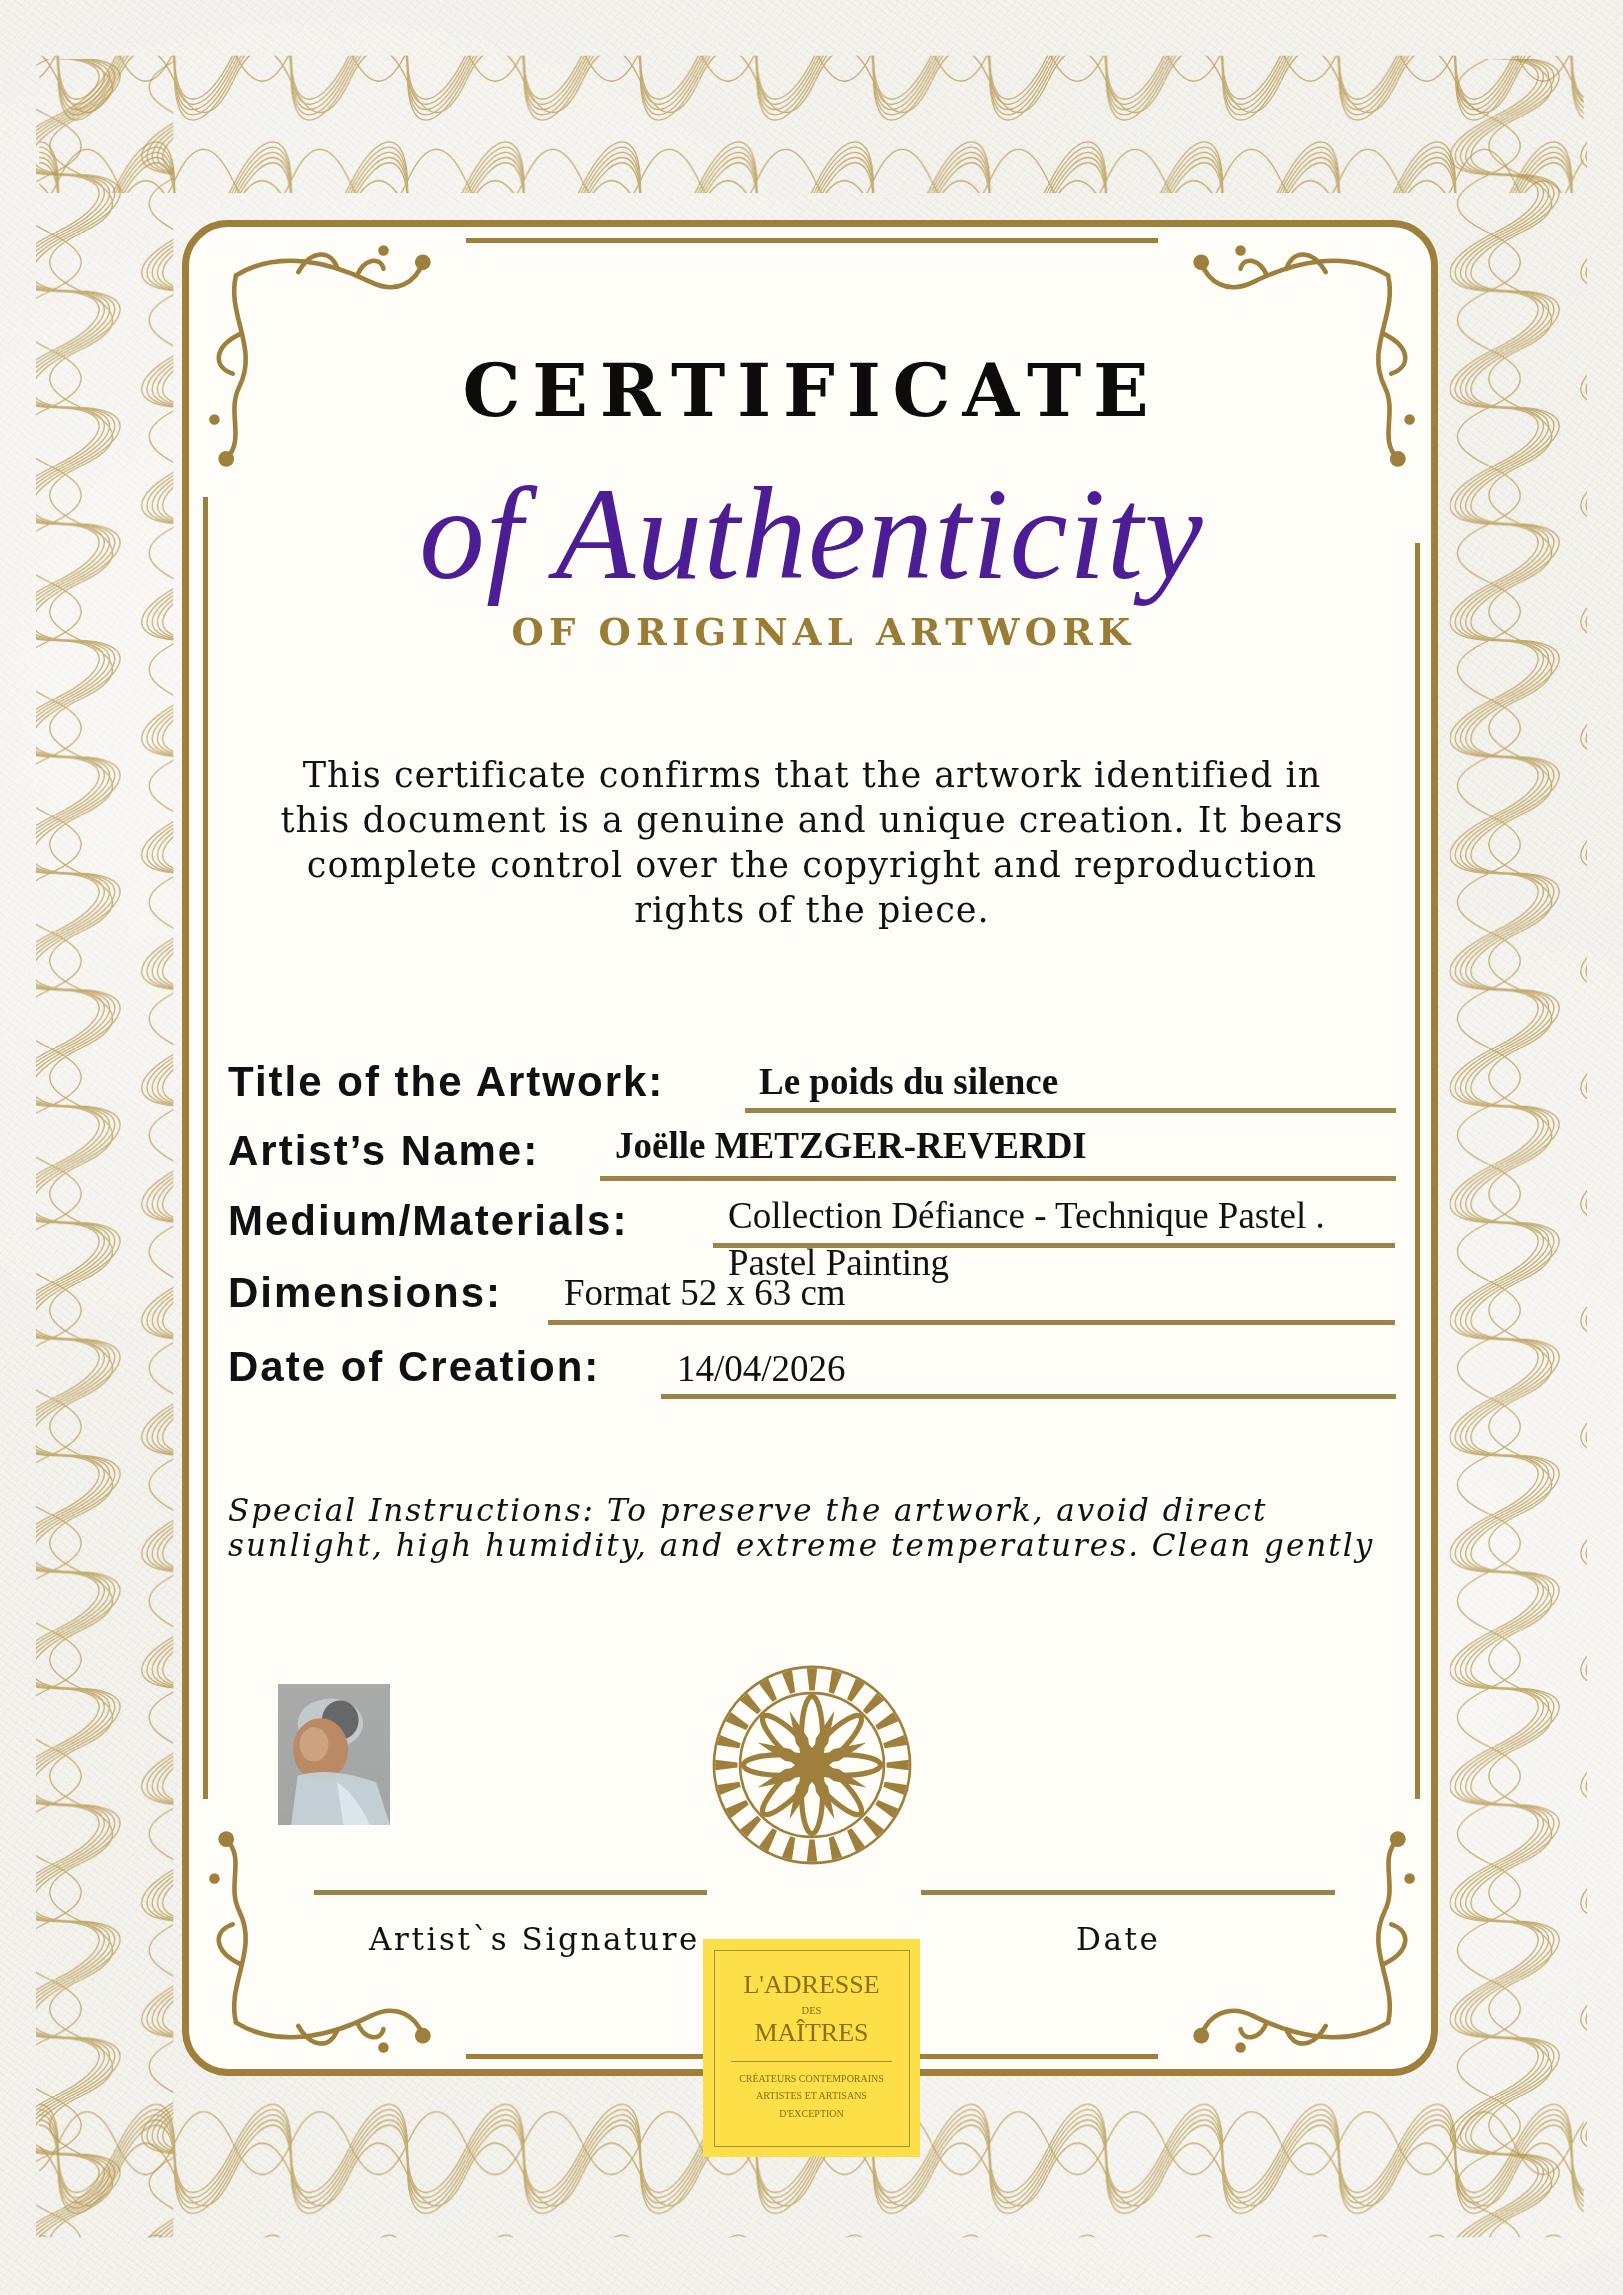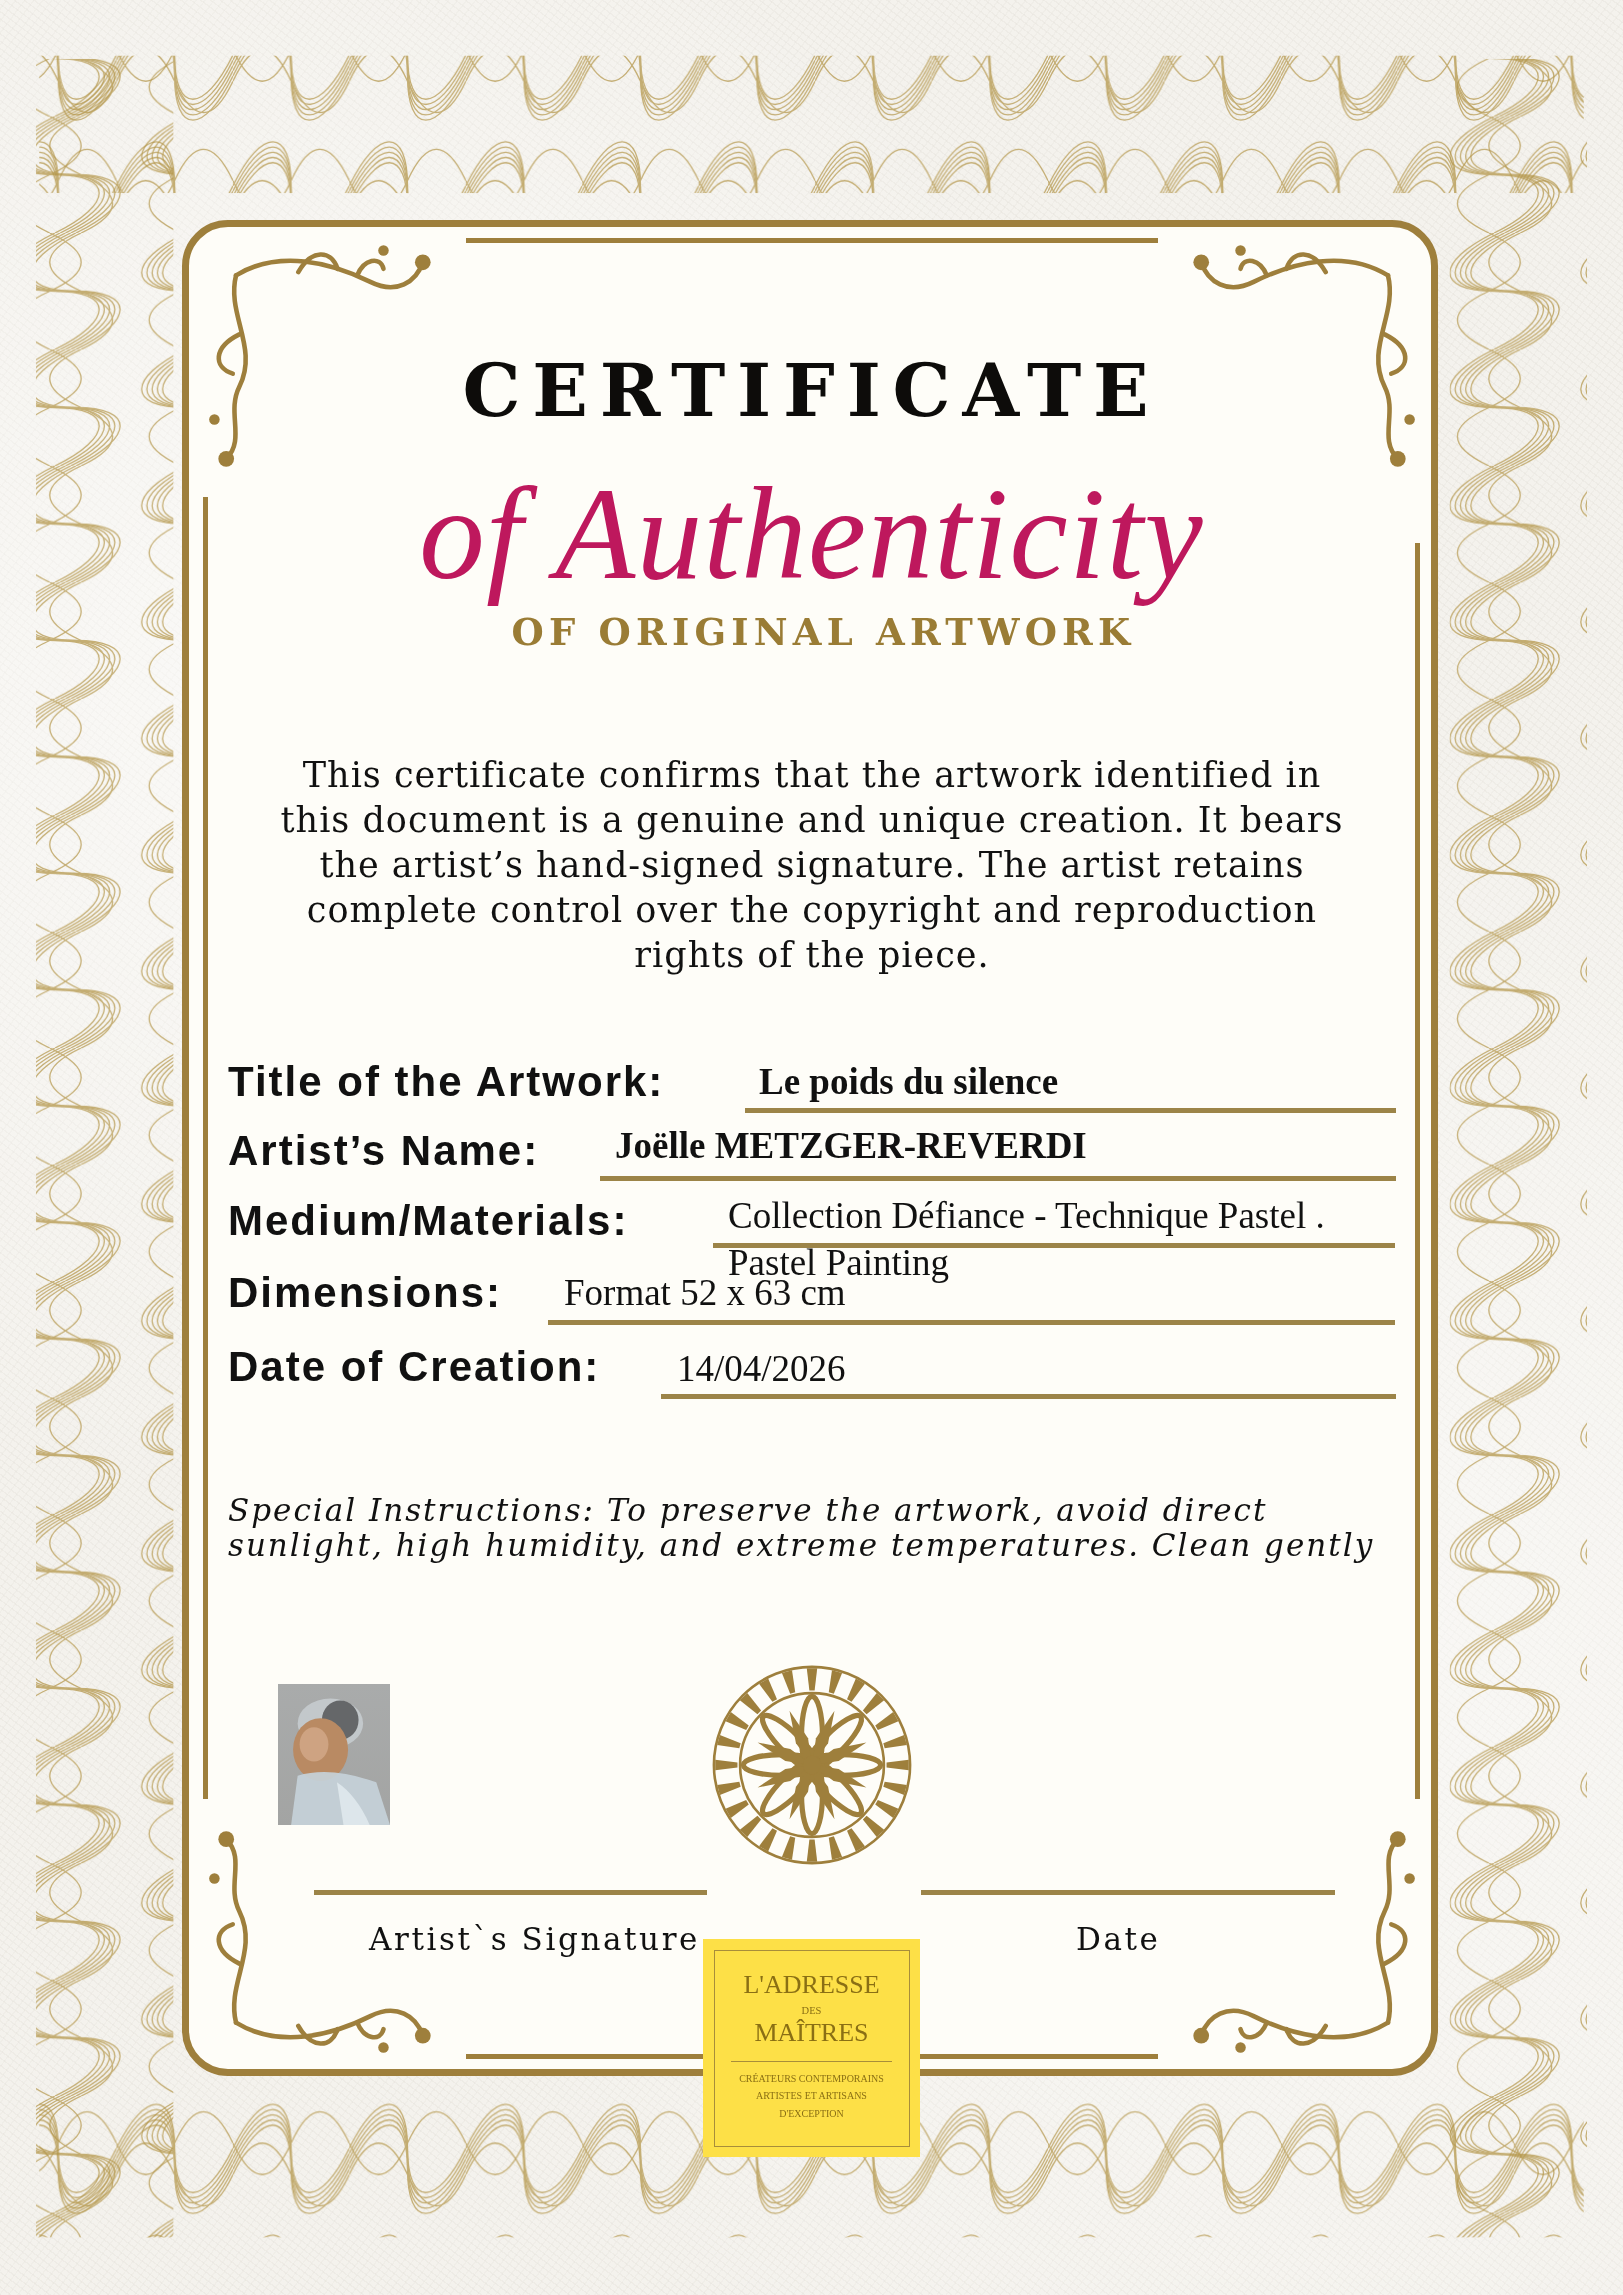--- a/index.html
+++ b/index.html
@@ -25,21 +25,21 @@
   .rule { position: absolute; background: #9e7f3c; }
   .corner { position: absolute; }
   .title-main {
     position: absolute; left: 0; width: 1623px; top: 347px; text-align: center;
     font-family: "DejaVu Serif", serif; font-weight: bold; font-size: 73px;
     letter-spacing: 11.8px; color: #0d0c0a;
   }
   .title-script {
     position: absolute; left: 0; width: 1623px; top: 458px; text-align: center;
     font-family: "Liberation Serif", serif; font-style: italic; font-size: 131px;
-    color: #be185d; letter-spacing: 1.3px;
+    color: #4c1d95; letter-spacing: 1.3px;
   }
   .title-sub {
     position: absolute; left: 12px; width: 1623px; top: 610px; text-align: center;
     font-family: "DejaVu Serif", serif; font-weight: bold; font-size: 37px;
     letter-spacing: 5.2px; color: #9a7c35;
   }
   .intro {
     position: absolute; left: 236px; width: 1152px; top: 753px; text-align: center;
     font-family: "DejaVu Serif", serif; font-size: 35px; line-height: 45px;
     letter-spacing: 1px; color: #111;
@@ -187,21 +187,20 @@
   </g>
 </svg>
 
 <div class="title-main">CERTIFICATE</div>
 <div class="title-script">of Authenticity</div>
 <div class="title-sub">OF ORIGINAL ARTWORK</div>
 
 <div class="intro">
   <div>This certificate confirms that the artwork identified in</div>
   <div>this document is a genuine and unique creation. It bears</div>
-  <div>the artist’s hand-signed signature. The artist retains</div>
   <div>complete control over the copyright and reproduction</div>
   <div>rights of the piece.</div>
 </div>
 
 <div>
   <div class="field-label" style="top:1058px;">Title of the Artwork:</div>
   <div class="field-value bold" style="left:759px; top:1060px;">Le poids du silence</div>
   <div class="field-line" style="left:745px; top:1108px; width:651px;"></div>
 </div>
 <div>

